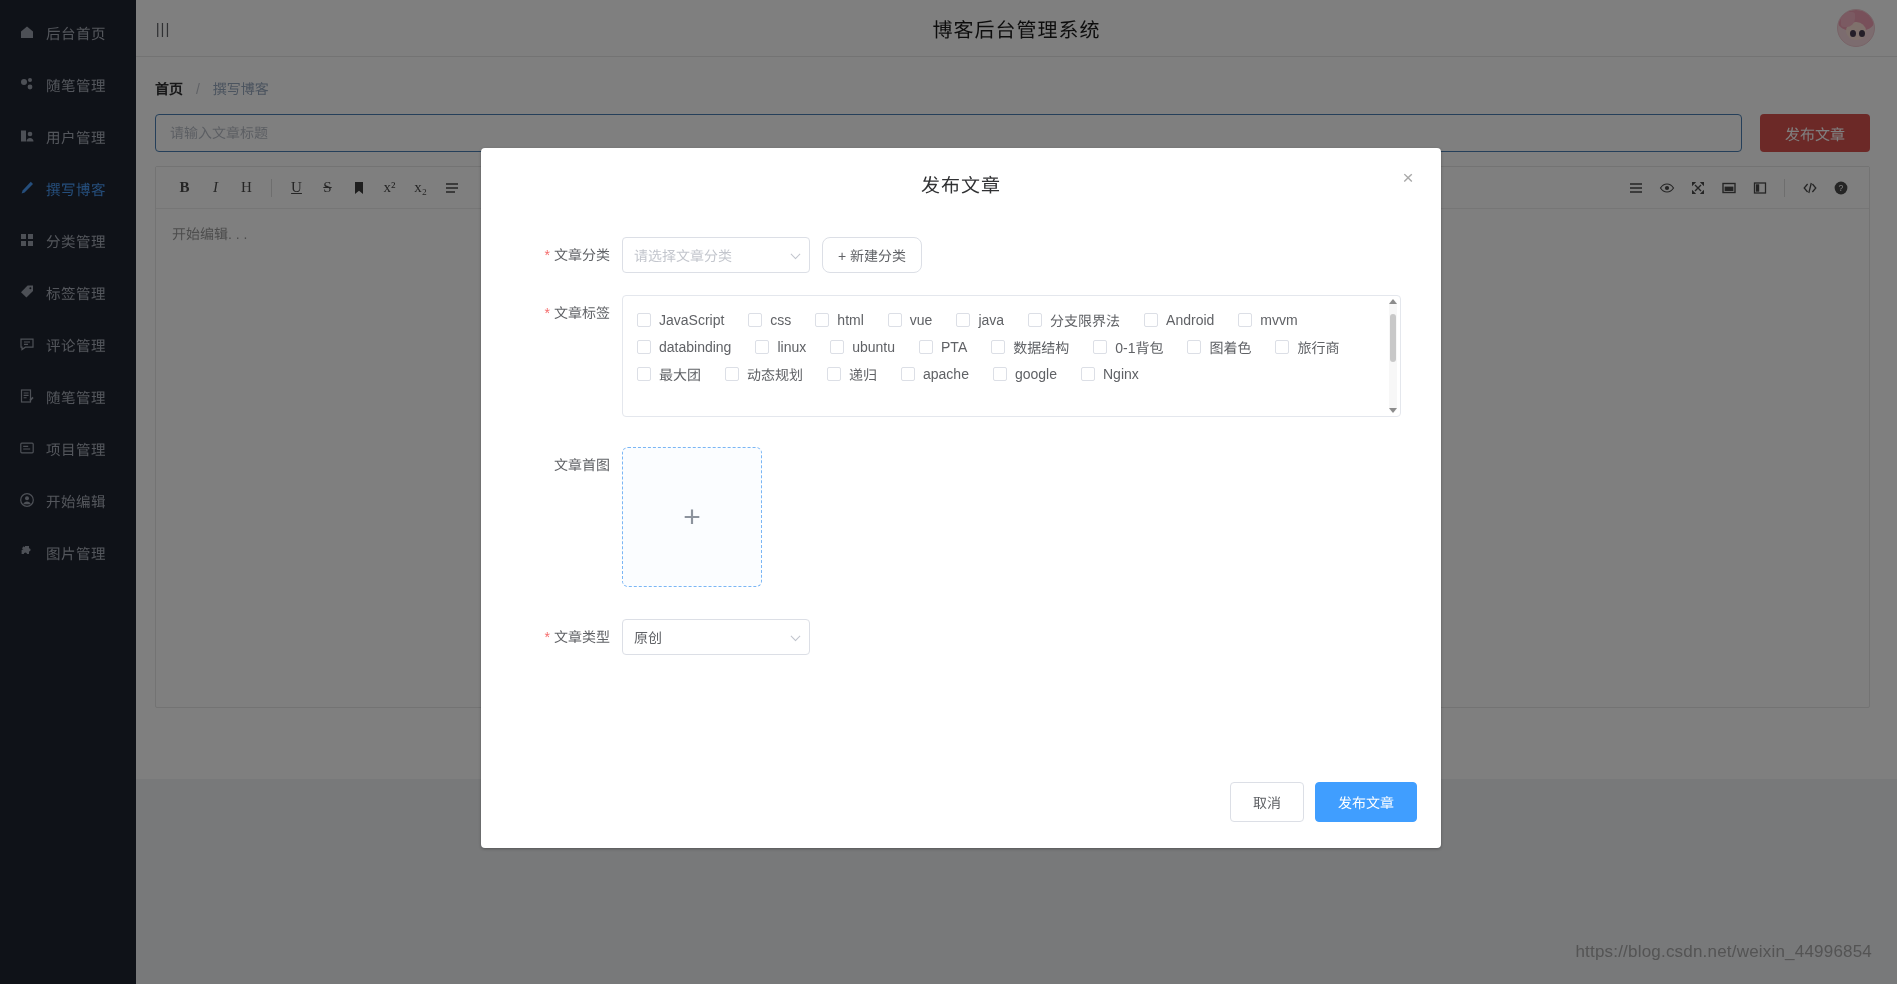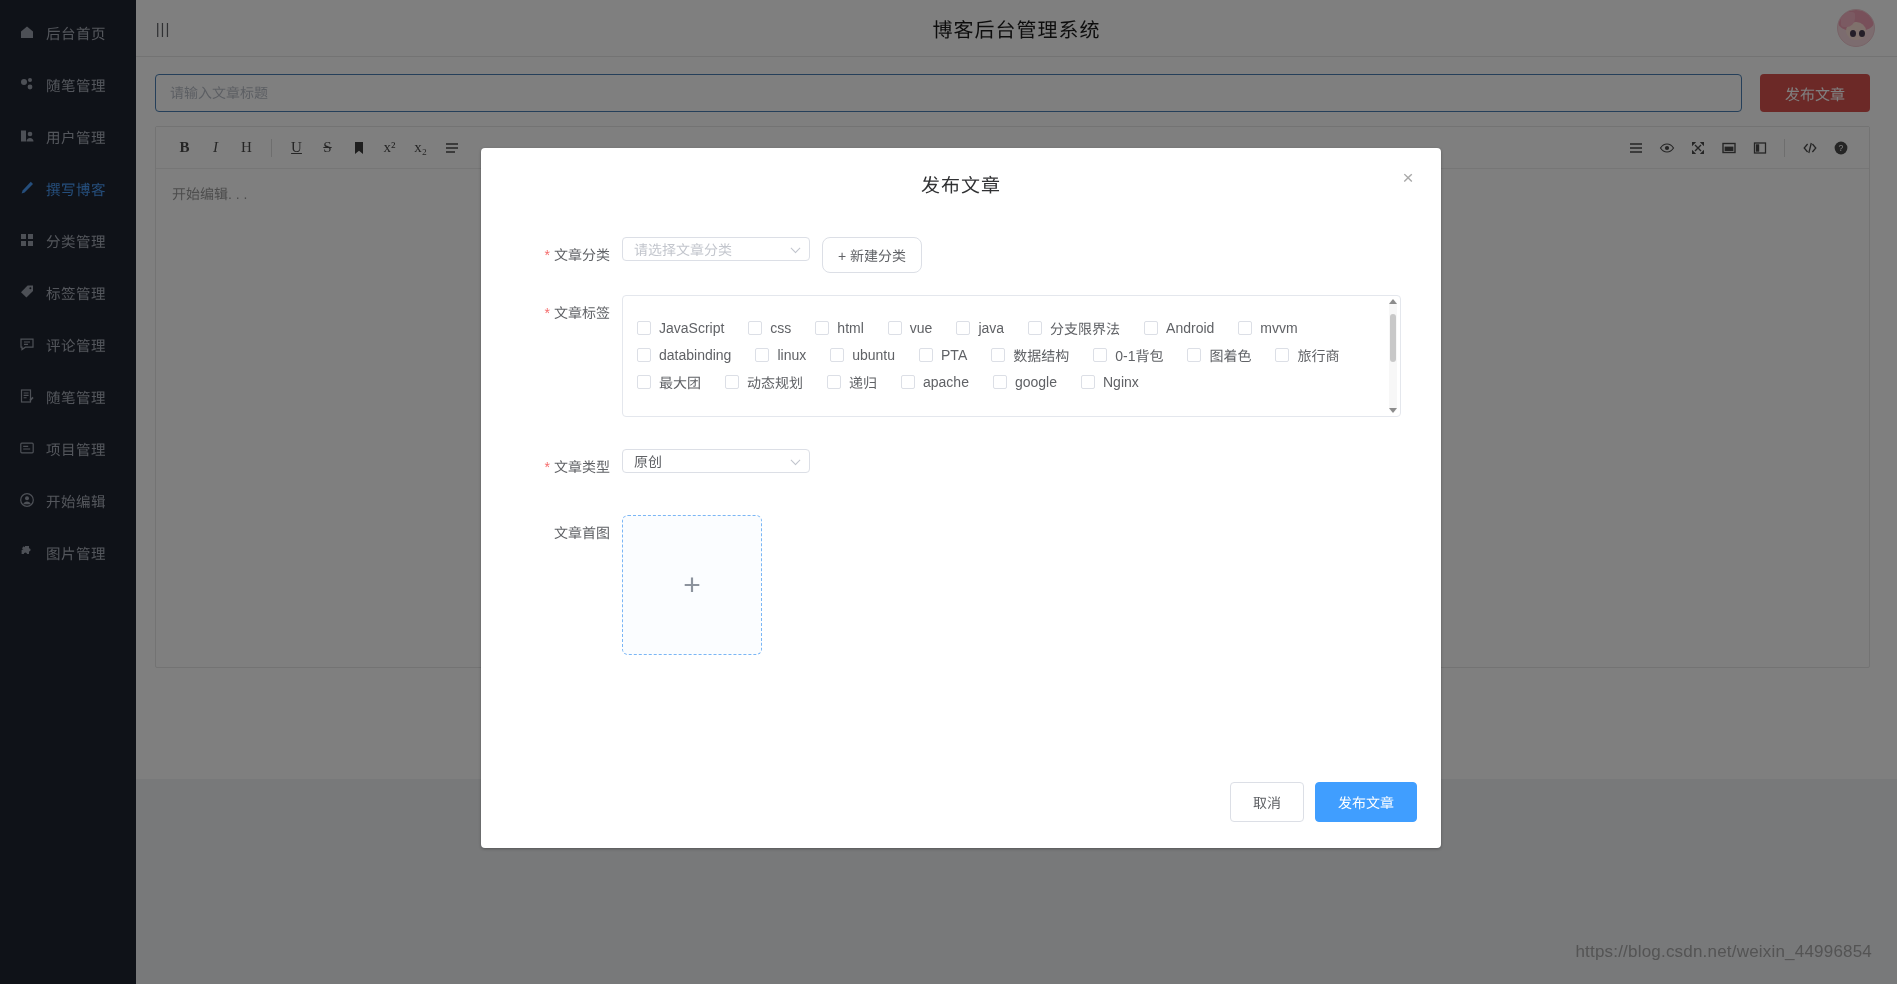--- a/index.html
+++ b/index.html
@@ -179,21 +179,21 @@
     font-size: 14px; color: #606266;
     line-height: 36px;
     padding-right: 12px;
     position: relative;
     white-space: nowrap;
   }
   .frm-label .req { color: #f56c6c; margin-right: 4px; }
   .frm-field { flex: 1 1 auto; display: flex; align-items: flex-start; gap: 12px; min-width: 0; }
 
   .sel {
-    width: 188px; height: 24px;
+    width: 188px; height: 36px;
     border: 1px solid #dcdfe6; border-radius: 4px;
     display: flex; align-items: center;
     padding: 0 11px;
     font-size: 14px; color: #606266;
     background: #fff; cursor: pointer;
     position: relative;
   }
   .sel .ph { color: #c3c6cd; }
   .sel .chev {
     position: absolute; right: 10px; top: 50%;
@@ -216,21 +216,21 @@
     flex: 1 1 auto;
     height: 122px;
     border: 1px solid #e4e7ed; border-radius: 4px;
     background: #fff;
     position: relative;
     overflow: hidden;
     padding: 10px 22px 0 14px;
   }
   #tags-grid {
     display: flex; flex-wrap: wrap;
-    column-gap: 0; row-gap: 0; margin-top: 8px;
+    column-gap: 0; row-gap: 0;
   }
   .tag-item {
     display: flex; align-items: center; gap: 8px;
     height: 27px;
     margin-right: 24px;
     font-size: 14px; color: #606266;
     cursor: pointer; white-space: nowrap;
   }
   .tag-box {
     width: 14px; height: 14px; flex: 0 0 14px;
@@ -414,20 +414,25 @@
         <span class="face"></span>
         <span class="bang"></span>
         <span class="eyeL"></span>
         <span class="eyeR"></span>
       </div>
     </header>
 
     <main id="page">
       <div id="page-card">
 
+        <div id="breadcrumb">
+          <span class="crumb-home">首页</span>
+          <span class="crumb-sep">/</span>
+          <span class="crumb-cur">撰写博客</span>
+        </div>
 
         <div id="title-row">
           <input id="title-input" type="text" placeholder="请输入文章标题" style="">
           <button id="publish-top-btn" style="background: rgb(217, 83, 79);">发布文章</button>
         </div>
 
         <div id="editor-wrap">
           <div id="editor-toolbar">
             <div class="tb-btn" style="font-weight:700">B</div>
             <div class="tb-btn" style="font-style:italic">I</div>
@@ -627,41 +632,41 @@
               </div>
             <div class="thumb"></div>
             <div class="arrow-dn">
                 <span class="tri"></span>
               </div>
           </div>
         </div>
       </div>
     </div>
 
+    <div class="frm-row" style="margin-top:30px;">
+      <div class="frm-label">
+        <span>文章首图</span>
+      </div>
+      <div class="frm-field">
+        <div id="uploader">
+          <span class="plus">+</span>
+        </div>
+      </div>
+    </div>
+
     <div class="frm-row" style="margin-top:32px;">
       <div class="frm-label">
         <span class="req">*</span><span>文章类型</span>
       </div>
       <div class="frm-field">
         <div class="sel">
           <span>原创</span>
           <span class="chev"></span>
         </div>
       </div>
     </div>
-
-    <div class="frm-row" style="margin-top:30px;">
-      <div class="frm-label">
-        <span>文章首图</span>
-      </div>
-      <div class="frm-field">
-        <div id="uploader">
-          <span class="plus">+</span>
-        </div>
-      </div>
-    </div>
   </div>
 
   <div id="modal-footer">
     <button class="btn-cancel">取消</button>
     <button class="btn-primary" style="background: rgb(64, 158, 255); border-color: rgb(64, 158, 255);">发布文章</button>
   </div>
 </div>
 
 </body></html>

